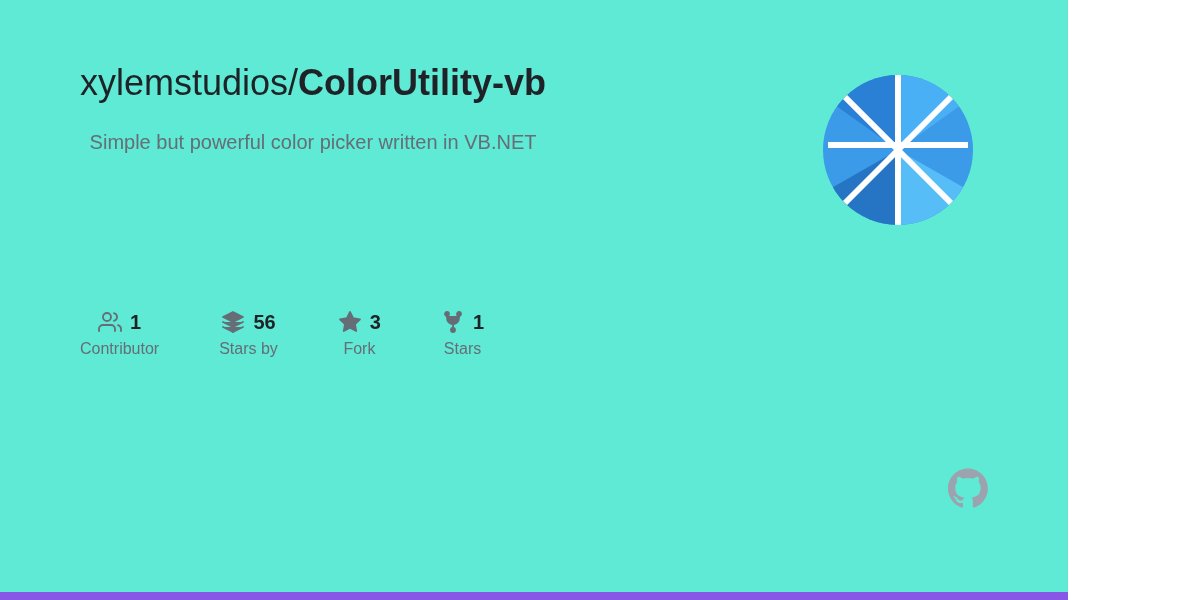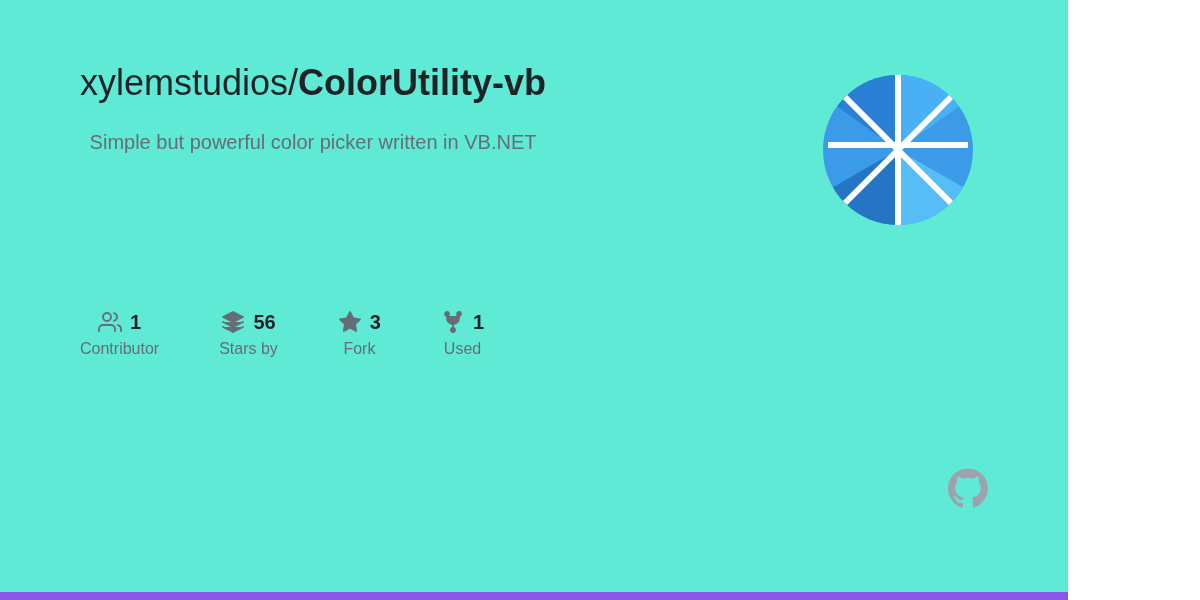--- a/index.html
+++ b/index.html
@@ -221,21 +221,21 @@
             <svg class="icon-svg-lg" viewBox="0 0 24 24" xmlns="http://www.w3.org/2000/svg" fill="none">
               <circle cx="6" cy="4" r="2" stroke="#656d76" stroke-width="1.8"></circle>
               <circle cx="18" cy="4" r="2" stroke="#656d76" stroke-width="1.8"></circle>
               <circle cx="12" cy="20" r="2" stroke="#656d76" stroke-width="1.8"></circle>
               <path d="M6 6v2a6 6 0 0 0 6 6 6 6 0 0 0 6-6V6" stroke="#656d76" stroke-width="1.8" stroke-linecap="round"></path>
               <line x1="12" y1="14" x2="12" y2="18" stroke="#656d76" stroke-width="1.8" stroke-linecap="round"></line>
             </svg>
           </span>
           <span class="stat-number">1</span>
         </div>
-        <span class="stat-label">Used</span>
+        <span class="stat-label">Stars</span>
       </div>
 
     </div>
 
     <div class="github-mark-area">
       <svg width="40" height="40" viewBox="0 0 98 96" xmlns="http://www.w3.org/2000/svg">
         <path fill-rule="evenodd" clip-rule="evenodd" d="M48.854 0C21.839 0 0 22 0 49.217c0 21.756 13.993 40.172 33.405 46.69 2.427.49 3.316-1.059 3.316-2.362 0-1.141-.08-5.052-.08-9.127-13.59 2.934-16.42-5.867-16.42-5.867-2.184-5.704-5.42-7.17-5.42-7.17-4.448-3.015.324-3.015.324-3.015 4.934.326 7.523 5.052 7.523 5.052 4.367 7.496 11.404 5.378 14.235 4.074.404-3.178 1.699-5.378 3.074-6.6-10.839-1.141-22.243-5.378-22.243-24.283 0-5.378 1.94-9.778 5.014-13.2-.485-1.222-2.184-6.275.486-13.038 0 0 4.125-1.304 13.426 5.052a46.97 46.97 0 0 1 12.214-1.63c4.125 0 8.33.571 12.213 1.63 9.302-6.356 13.427-5.052 13.427-5.052 2.67 6.763.97 11.816.485 13.038 3.155 3.422 5.015 7.822 5.015 13.2 0 18.905-11.404 23.06-22.324 24.283 1.78 1.548 3.316 4.481 3.316 9.126 0 6.6-.08 11.897-.08 13.526 0 1.304.89 2.853 3.316 2.364 19.412-6.52 33.405-24.935 33.405-46.691C97.707 22 75.788 0 48.854 0z" fill="#9ca3af"></path>
       </svg>
     </div>
 

